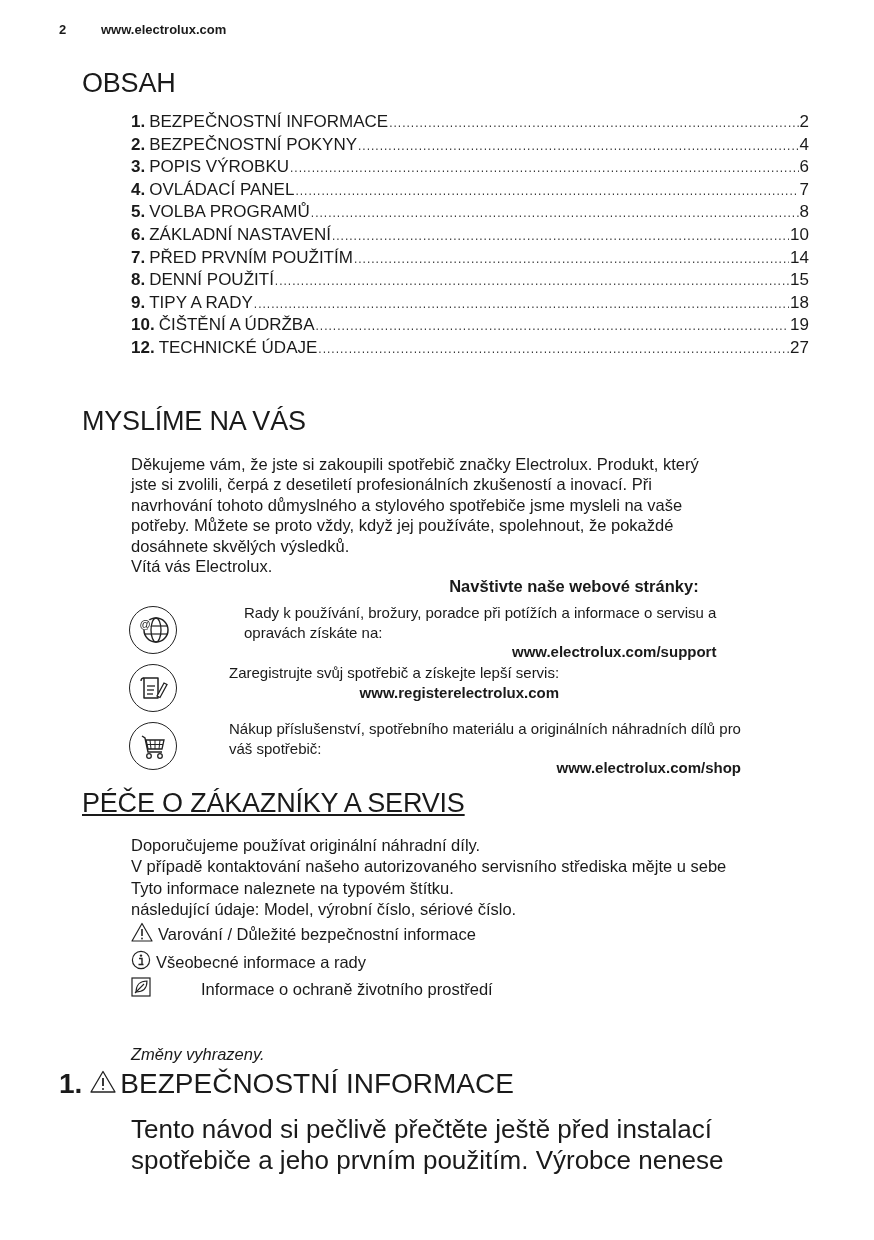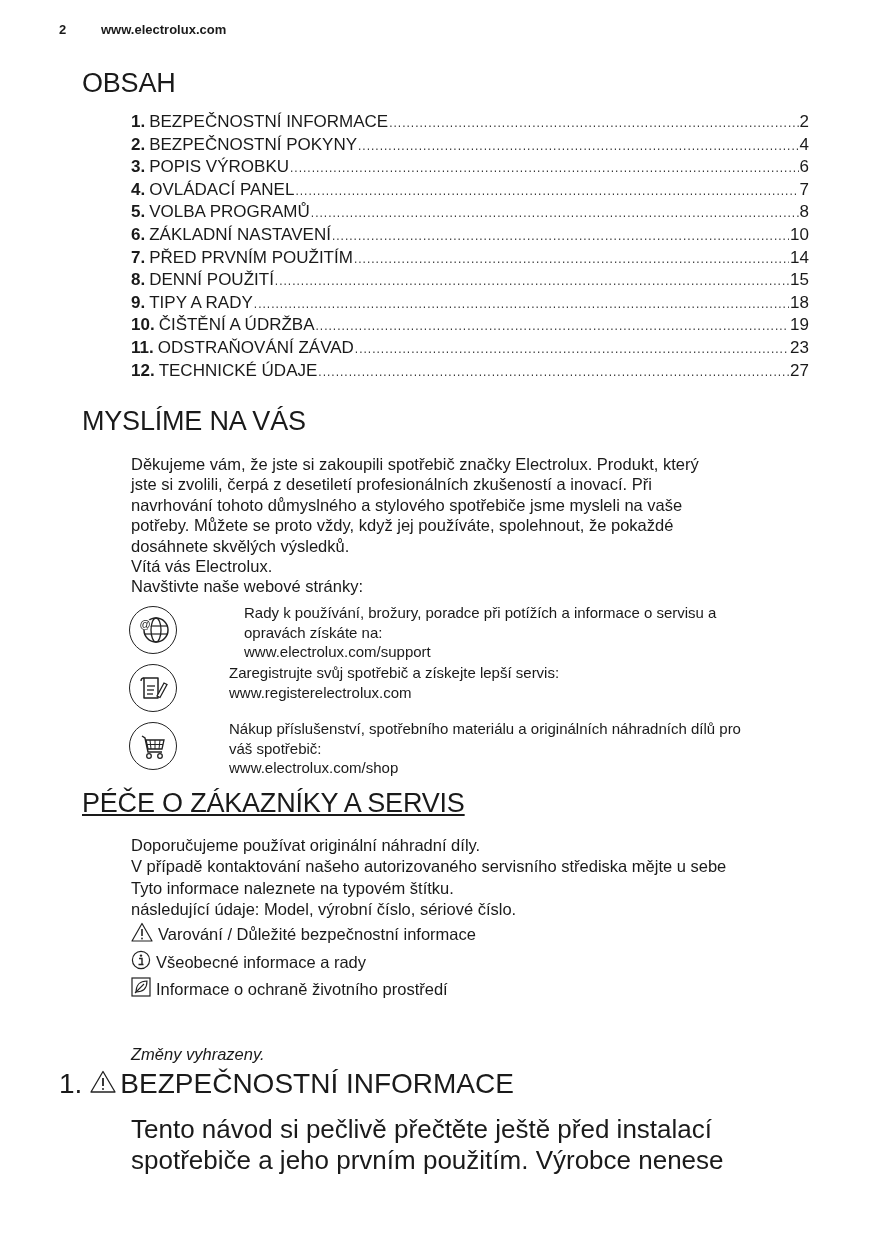--- a/index.html
+++ b/index.html
@@ -10,21 +10,21 @@
   .header .url { position:absolute; left:42px; top:0; white-space:nowrap; }
   h2.sec { position:absolute; margin:0; font-weight:normal; font-size:27px; letter-spacing:-0.2px; white-space:nowrap; }
   .toc { position:absolute; left:131px; top:112px; width:678px; }
   .toc-row { display:flex; align-items:baseline; height:22.6px; font-size:17px; white-space:nowrap; }
   .toc-row .n { font-weight:bold; margin-right:4px; }
   .toc-row .dots { flex:1; overflow:hidden; margin:0 1px; letter-spacing:1px; font-size:12px; color:#333; }
   .toc-row .dots::after { content:"................................................................................................................................................................................................................................................"; }
   .toc-row .pg { text-align:right; }
   .para { position:absolute; left:131px; font-size:16.5px; line-height:20.4px; }
   .para p { margin:0; }
-  .bold { font-weight:normal; }
+  .bold { font-weight:bold;text-align:right; }
   .circ { position:absolute; width:48px; height:48px; border:1.6px solid #222; border-radius:50%; box-sizing:border-box; }
   .circ svg { position:absolute; left:0; top:0; }
   .itext { position:absolute; left:229px; font-size:15px; line-height:19.6px; white-space:nowrap; }
   .legend-row { position:absolute; left:131px; font-size:16.5px; white-space:nowrap; display:flex; align-items:center; }
   .legend-row .ic { display:inline-block; margin-right:5px; }
   .big { position:absolute; left:131px; font-size:26px; line-height:31px; white-space:nowrap; }
 </style>
 </head>
 <body>
 
@@ -88,26 +88,20 @@
       <span class="n">9.</span>
       <span>TIPY A RADY</span>
       <span class="dots"></span>
       <span class="pg">18</span>
     </div>
   <div class="toc-row">
       <span class="n">10.</span>
       <span>ČIŠTĚNÍ A ÚDRŽBA</span>
       <span class="dots"></span>
       <span class="pg">19</span>
-    </div>
-  <div class="toc-row">
-      <span class="n">11.</span>
-      <span>ODSTRAŇOVÁNÍ ZÁVAD</span>
-      <span class="dots"></span>
-      <span class="pg">23</span>
     </div>
   <div class="toc-row">
       <span class="n">12.</span>
       <span>TECHNICKÉ ÚDAJE</span>
       <span class="dots"></span>
       <span class="pg">27</span>
     </div>
 </div>
 
 <h2 class="sec" style="left:82px; top:406px;">MYSLÍME NA VÁS</h2>
@@ -193,21 +187,21 @@
 <div class="legend-row" style="top:950px;">
   <span class="ic">
     <svg width="20" height="20" viewBox="0 0 20 20">
         <circle cx="10" cy="10" r="8.6" fill="none" stroke="#222" stroke-width="1.2"></circle>
         <circle cx="10" cy="5.6" r="1.2" fill="#222"></circle>
         <path d="M8 8.5 h3 v6 h1.5 M7.5 14.5 h5" fill="none" stroke="#222" stroke-width="1.4"></path>
       </svg>
   </span>
   <span>Všeobecné informace a rady</span>
 </div>
-<div class="legend-row" style="top:977px;">
+<div class="legend-row" style="top:977px;gap:45px;">
   <span class="ic">
     <svg width="20" height="20" viewBox="0 0 20 20">
         <rect x="1" y="1" width="18" height="18" fill="none" stroke="#222" stroke-width="1.2"></rect>
         <path d="M5 15 C5 8 9 4 16 4 C16 11 12 15 5 15 Z" fill="none" stroke="#222" stroke-width="1.1"></path>
         <line x1="4" y1="16" x2="13" y2="7" stroke="#222" stroke-width="1.1"></line>
       </svg>
   </span>
   <span>Informace o ochraně životního prostředí</span>
 </div>
 

